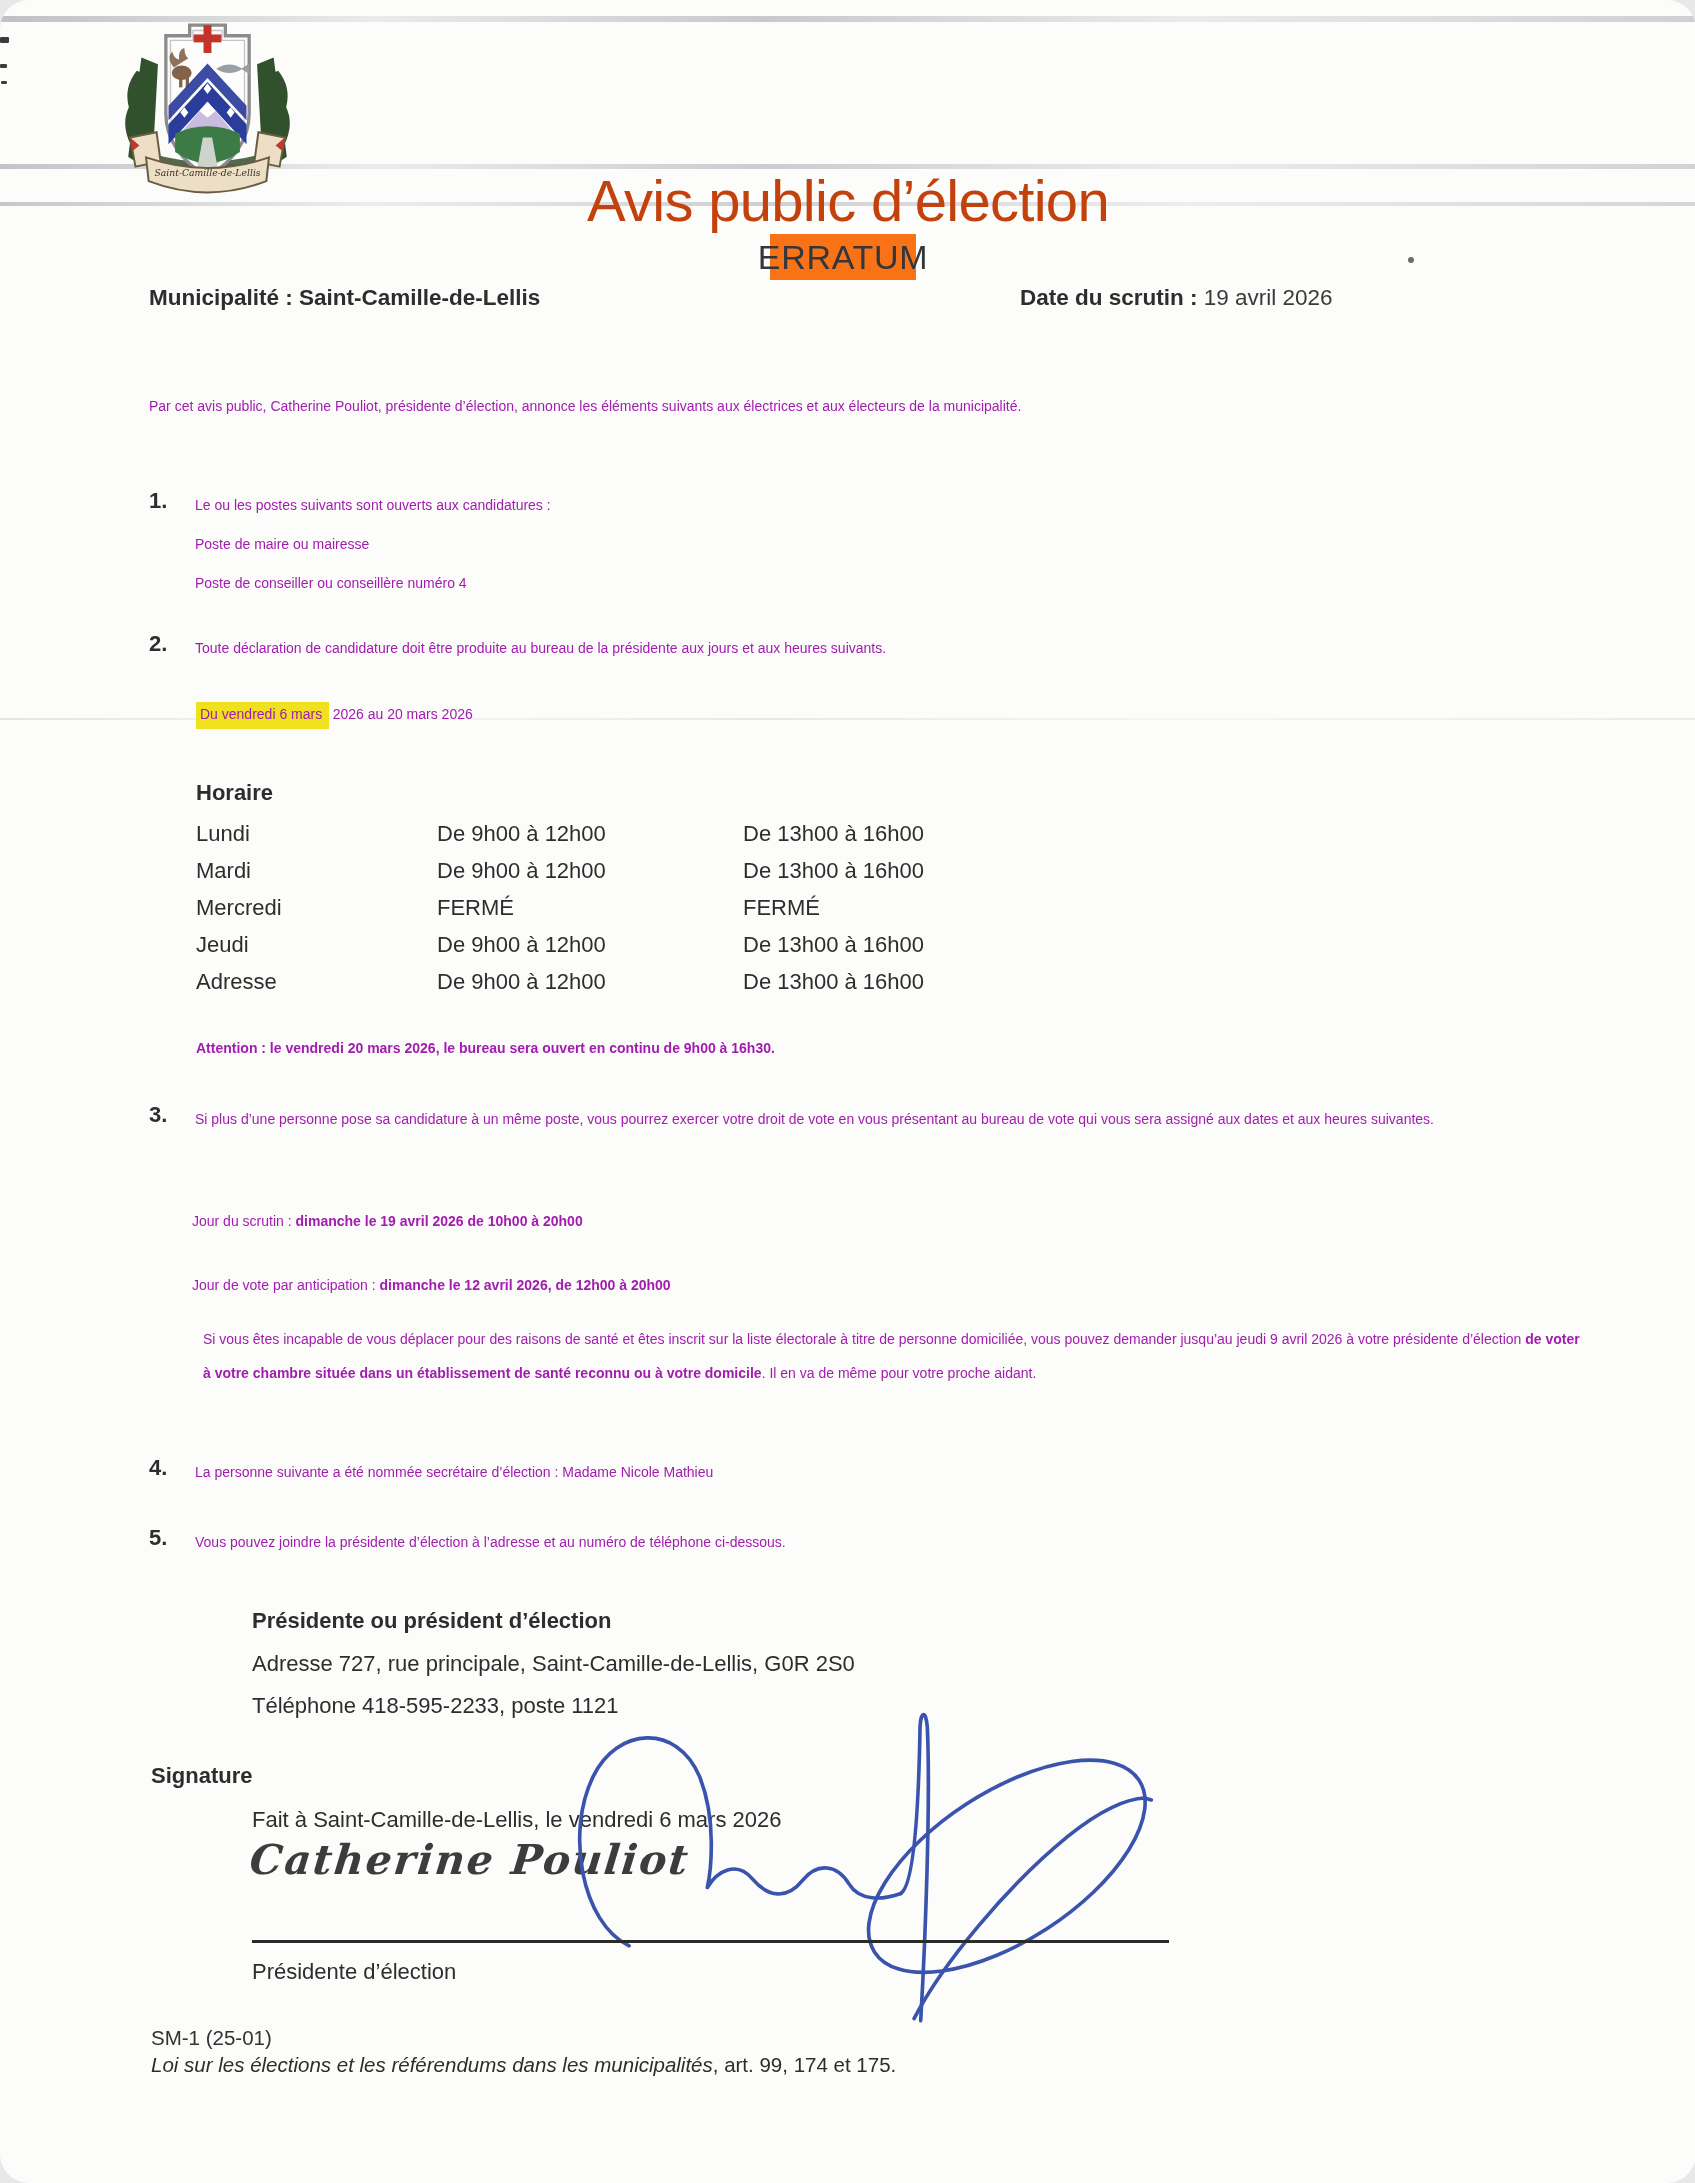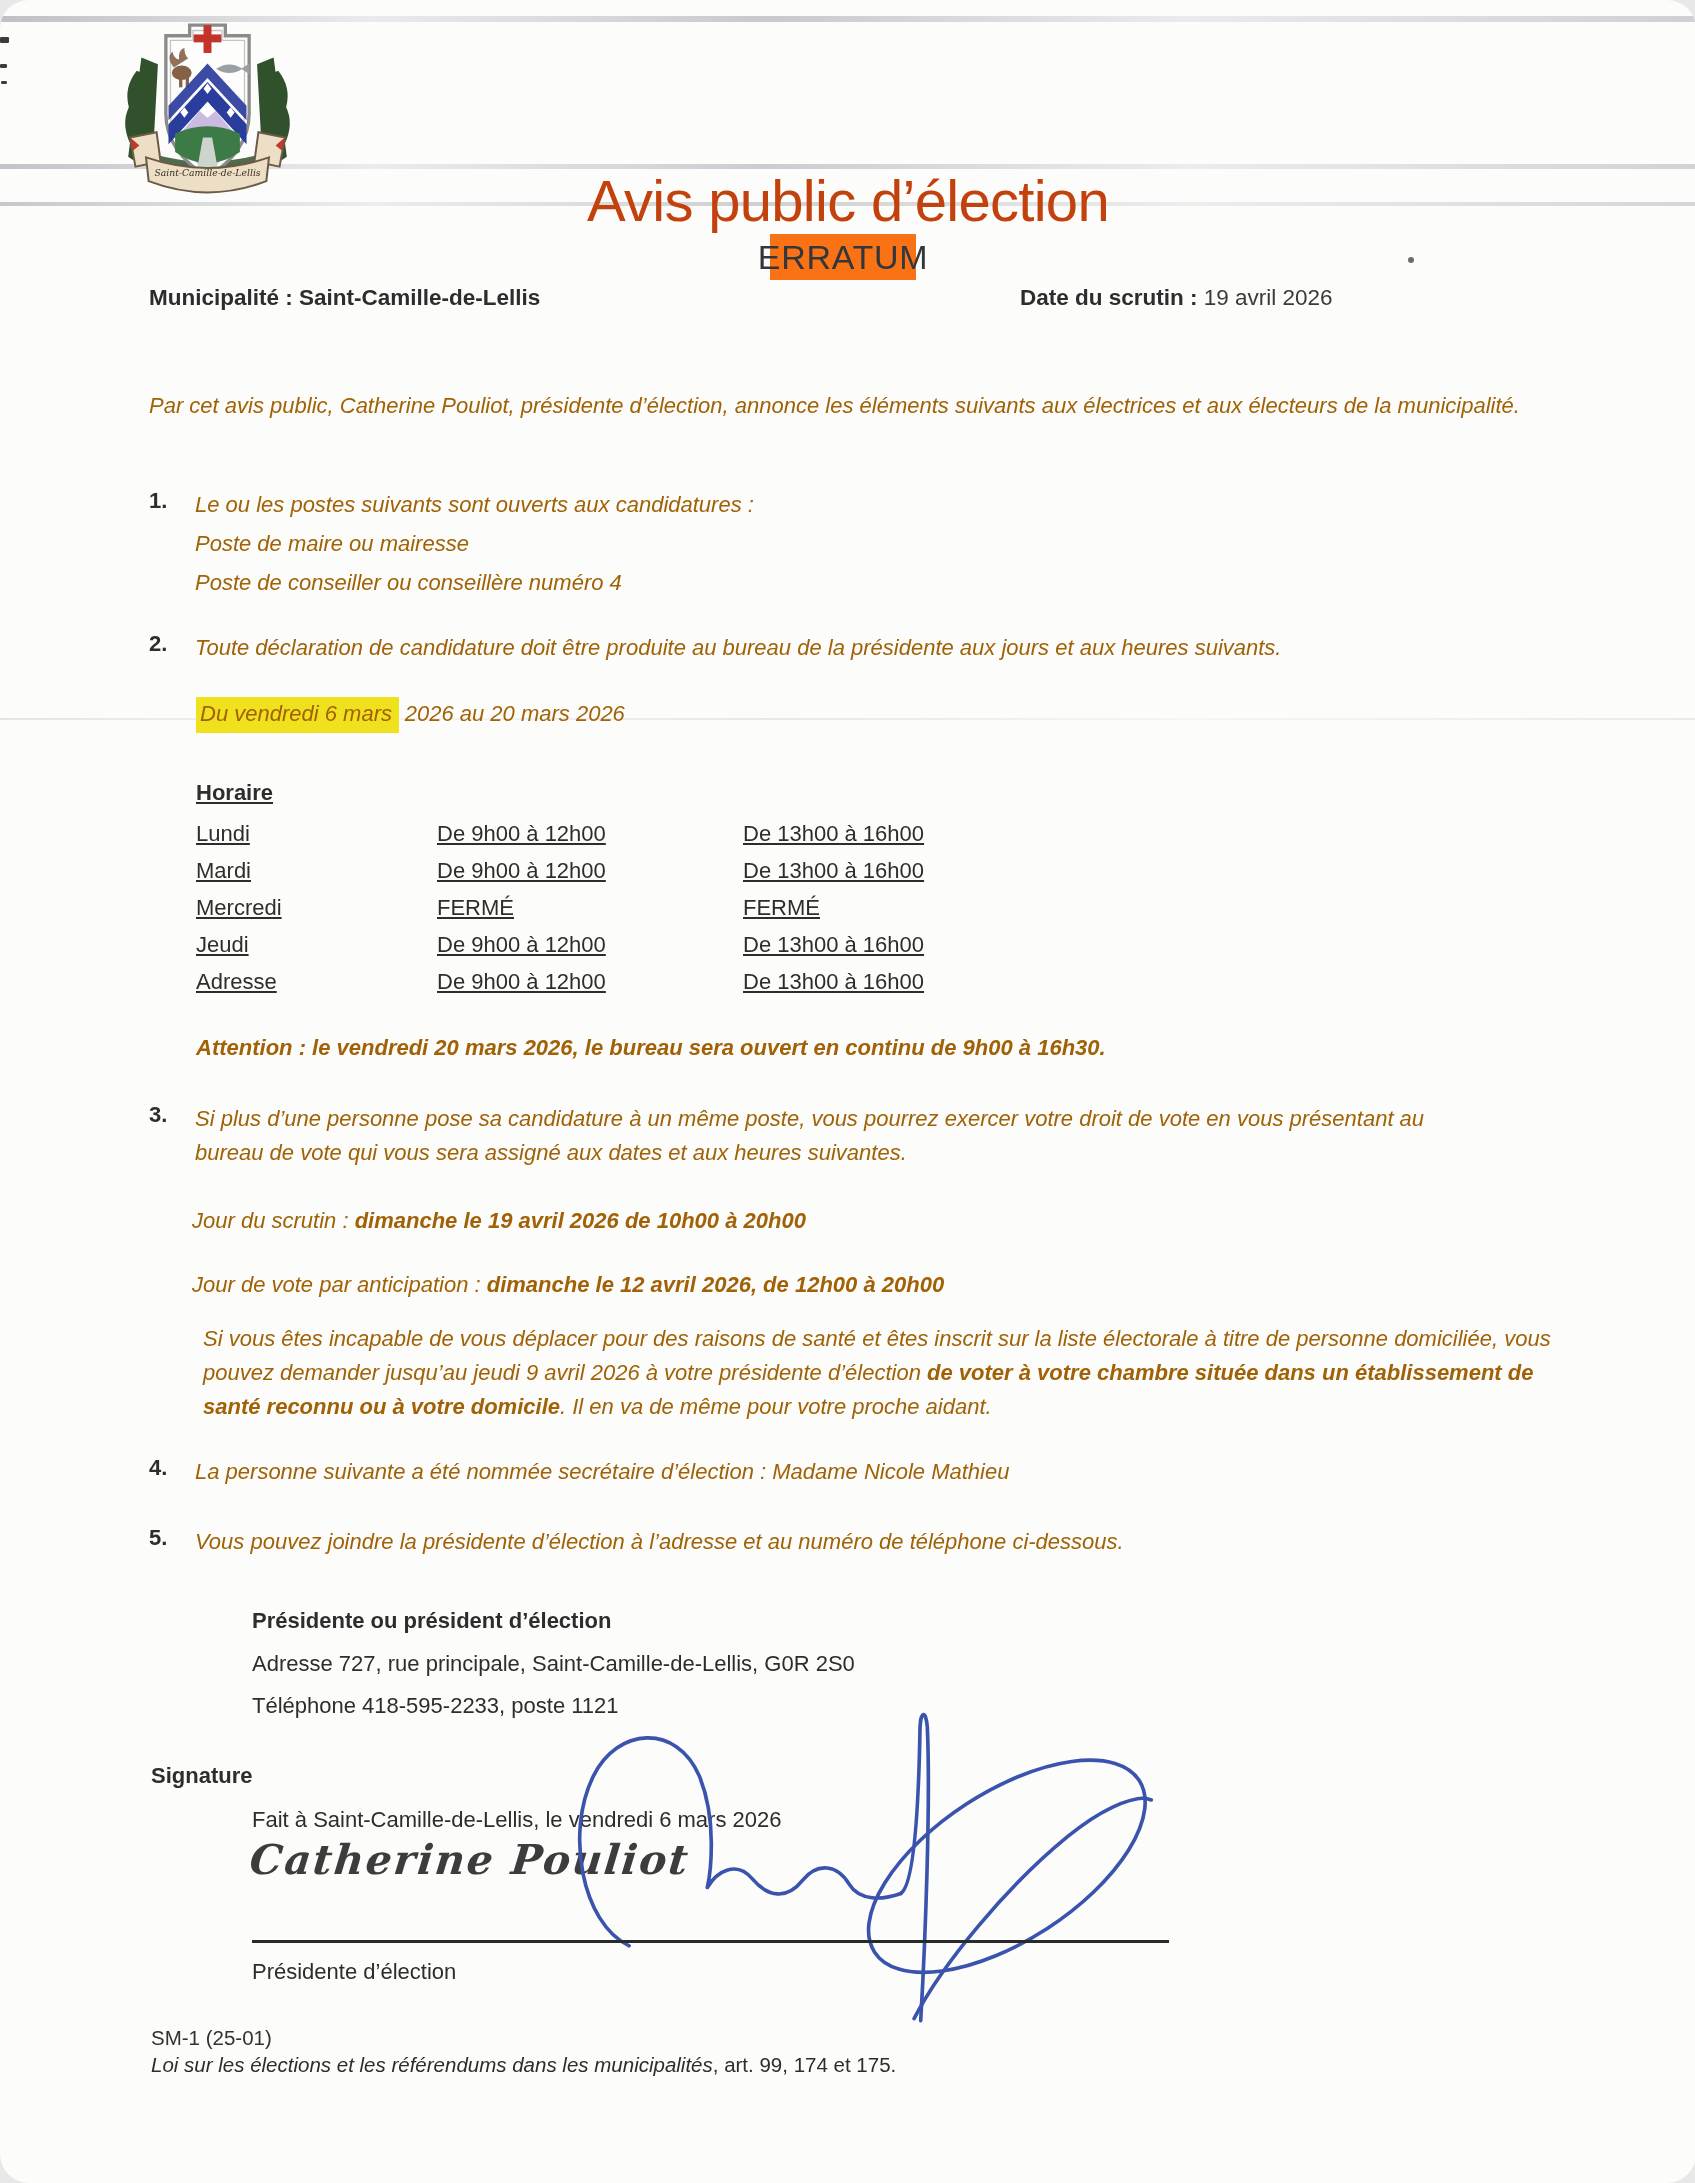--- a/index.html
+++ b/index.html
@@ -30,26 +30,26 @@
   .erratum{
     position:absolute;left:770px;top:234px;width:146px;height:46px;
     display:flex;align-items:center;justify-content:center;
     font-size:34px;color:#33363b;letter-spacing:0.7px;
   }
   .muni-line{position:absolute;left:149px;top:285px;font-size:22.5px;font-weight:700;}
   .date-line{position:absolute;left:1020px;top:285px;font-size:22.5px;}
   .date-line .lbl{font-weight:700;}
   .date-line .val{font-weight:400;color:#3a3a3a;text-align:right;}
   
-  .para{position:absolute;font-size:22px;line-height:34px;color:#a16207;font-style:italic;}
+  .para{position:absolute;font-size:14px;line-height:34px;color:#a21caf;}
   .num{position:absolute;font-size:22px;font-weight:700;}
   .b{font-weight:700;}
   .hl{background:#efe11e;padding:4px 6.6px 6.6px 4px;}
   
-  .sched{position:absolute;left:196px;top:780px;font-size:22px;text-decoration:underline;}
+  .sched{position:absolute;left:196px;top:780px;font-size:22px;}
   .sched .head{font-weight:700;margin-bottom:14.6px;}
   .srow{display:flex;height:37px;align-items:baseline;}
   .srow .c1{width:241px;}
   .srow .c2{width:306px;}
   .srow .c3{width:331px;}
   
   .contact-h{position:absolute;left:252px;top:1608px;font-size:22px;font-weight:700;}
   .contact-a{position:absolute;left:252px;top:1651px;font-size:22px;}
   .contact-p{position:absolute;left:252px;top:1693px;font-size:22px;}
   .sig-label{position:absolute;left:151px;top:1763px;font-size:22px;font-weight:700;}

